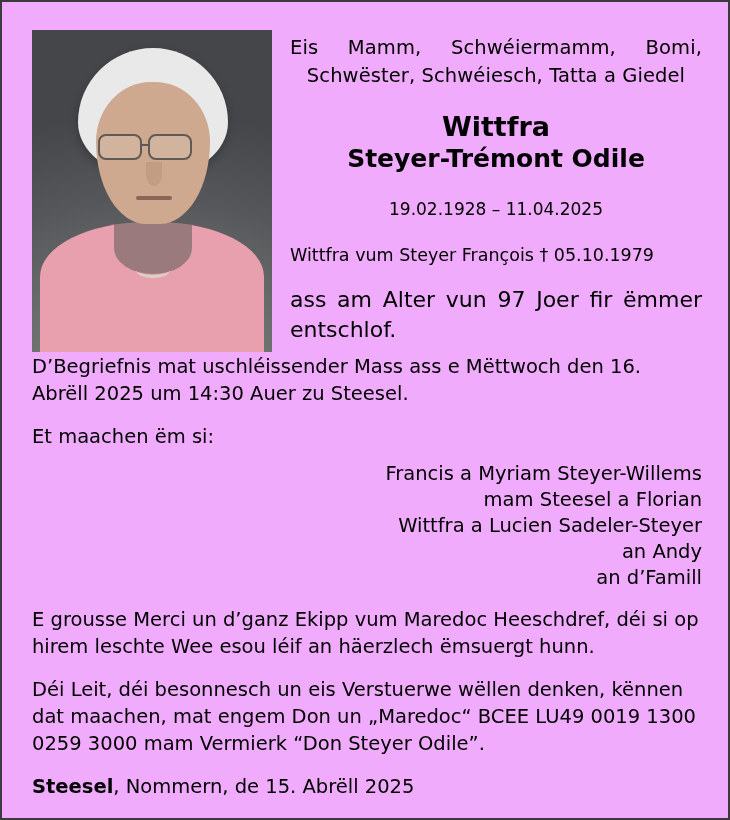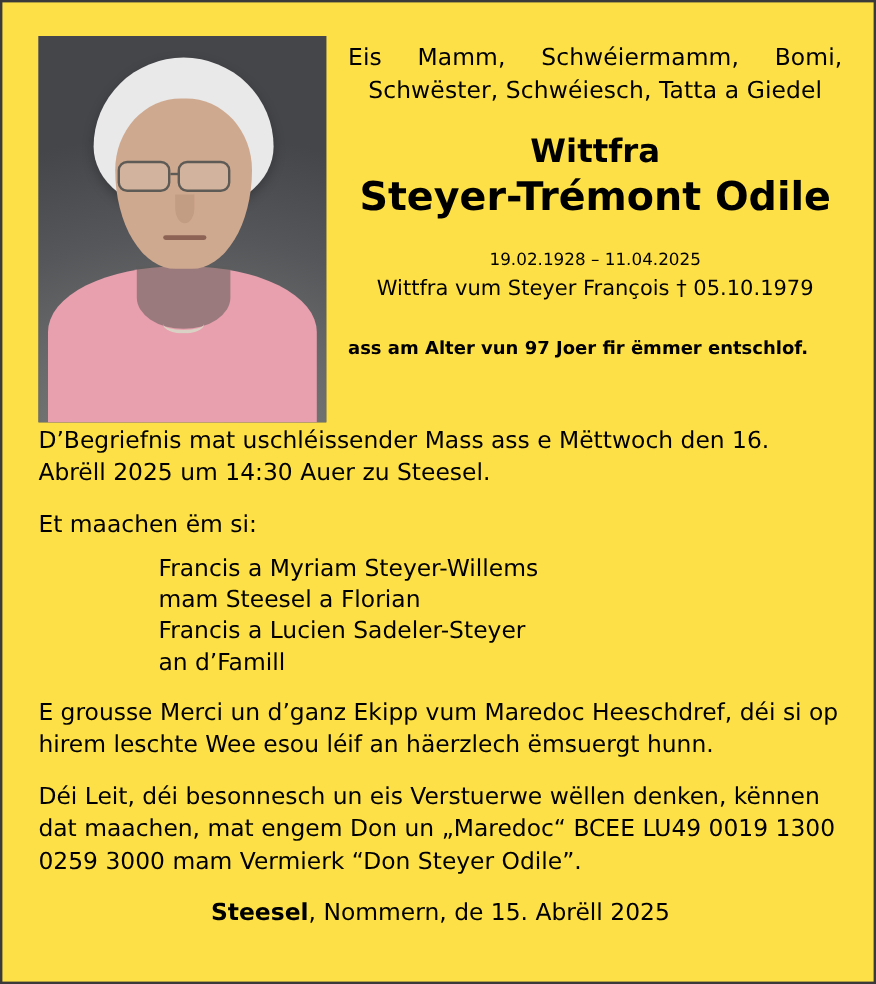--- a/index.html
+++ b/index.html
@@ -12,21 +12,21 @@
     width: 730px;
     height: 820px;
     font-family: "DejaVu Sans", sans-serif;
     color: #000000;
     overflow: hidden;
   }
   .notice {
     position: relative;
     width: 730px;
     height: 820px;
-    background: #fde047;
+    background: #f0abfc;
     border: 2px solid #3a3a3a;
     padding: 28px 26px 20px 30px;
   }
   
   .top {
     display: flex;
     flex-direction: row;
     align-items: flex-start;
   }
   .photo {
@@ -124,54 +124,54 @@
     text-align: justify;
     text-align-last: center;
     letter-spacing: .1px;
   }
   .name-block {
     text-align: center;
     font-weight: bold;
     margin-top: 22px;
   }
   .name-1 { font-size: 27px; line-height: 1.22; }
-  .name-2 { font-size: 33px; line-height: 1.22; white-space: nowrap; }
+  .name-2 { font-size: 25px; line-height: 1.22; white-space: nowrap; }
   .dates {
     text-align: center;
-    font-size: 14px;
+    font-size: 17px;
     margin-top: 22px;
     line-height: 1.5;
   }
   .widow {
-    text-align: center;
     font-size: 17.5px;
     line-height: 1.5;
+    margin-top: 20px;
   }
   .age-line {
-    font-size: 15px;
+    font-size: 22px;
     line-height: 1.4;
-    margin-top: 26px;
+    margin-top: 16px;
     text-align: justify;
-    font-weight: bold;
   }
   
   .body-text {
     margin-top: 2px;
     font-size: 19.5px;
     line-height: 1.38;
   }
   .body-text p { margin: 0 0 16px 0; }
   .para-tight { margin-bottom: 10px !important; }
   .mourners {
     margin: 0 0 16px 0;
     padding-left: 100px;
     line-height: 1.34;
+    text-align: right;
   }
   .mourners div { white-space: nowrap; }
-  .footer-line { margin-top: 2px; text-align: center; }
+  .footer-line { margin-top: 2px; }
   .footer-line b { font-weight: bold; }
 </style>
 </head>
 <body>
 
 <div class="notice">
 
   <div class="top">
 
     <div class="photo">
@@ -202,21 +202,22 @@
   </div>
 
   <div class="body-text">
     <p>D’Begriefnis mat uschléissender Mass ass e Mëttwoch den 16. Abrëll 2025 um 14:30 Auer zu Steesel.</p>
 
     <p class="para-tight">Et maachen ëm si:</p>
 
     <div class="mourners">
       <div>Francis a Myriam Steyer-Willems</div>
       <div>mam Steesel a Florian</div>
-      <div>Francis a Lucien Sadeler-Steyer</div>
+      <div>Wittfra a Lucien Sadeler-Steyer</div>
+      <div>an Andy</div>
       <div>an d’Famill</div>
     </div>
 
     <p>E grousse Merci un d’ganz Ekipp vum Maredoc Heeschdref, déi si op hirem leschte Wee esou léif an häerzlech ëmsuergt hunn.</p>
 
     <p>Déi Leit, déi besonnesch un eis Verstuerwe wëllen denken, kënnen dat maachen, mat engem Don un „Maredoc“  BCEE LU49 0019 1300 0259 3000 mam Vermierk “Don Steyer Odile”.</p>
 
     <p class="footer-line"><b>Steesel</b><span>, Nommern, de 15. Abrëll 2025</span></p>
   </div>
 

